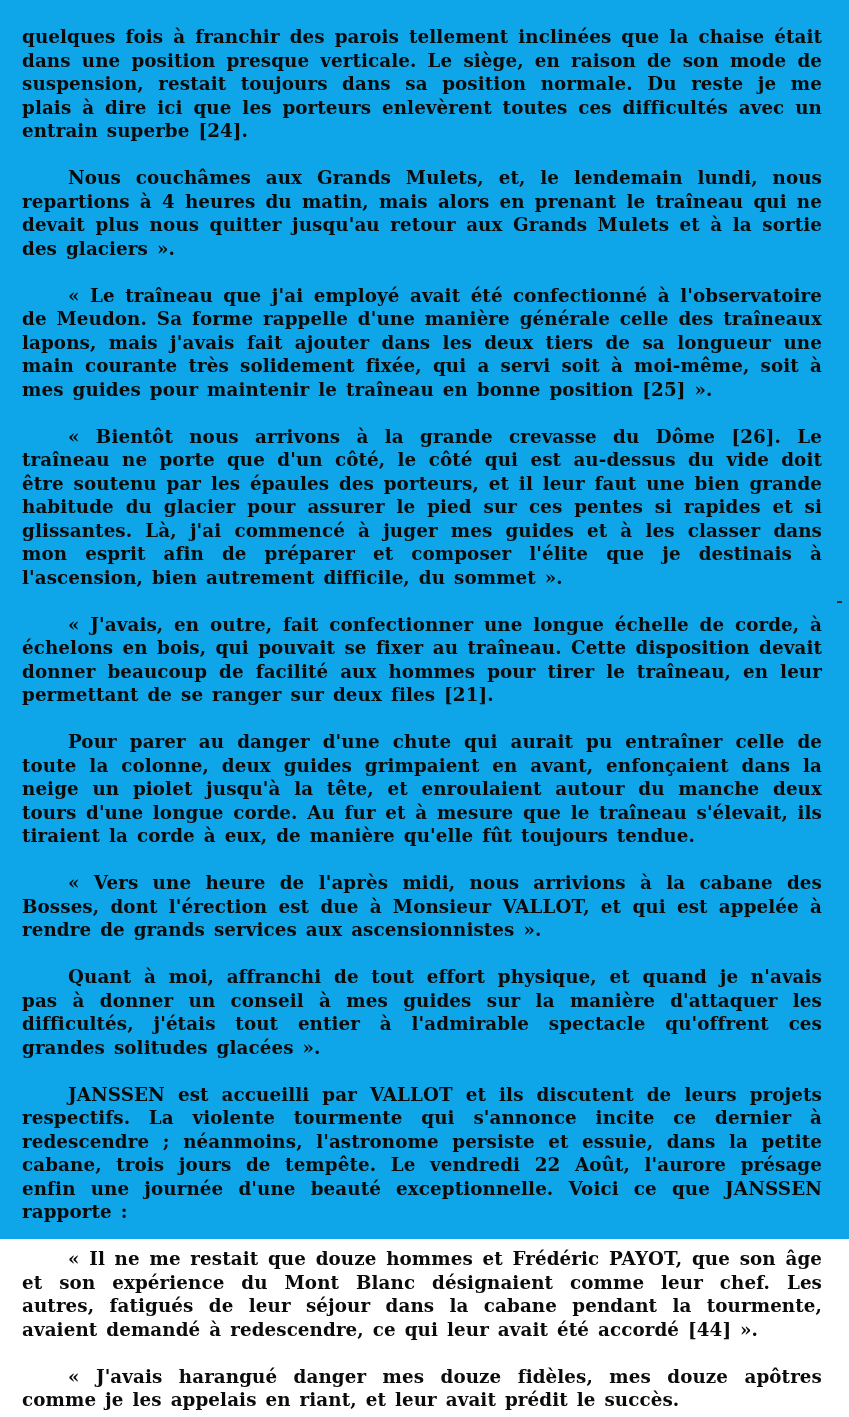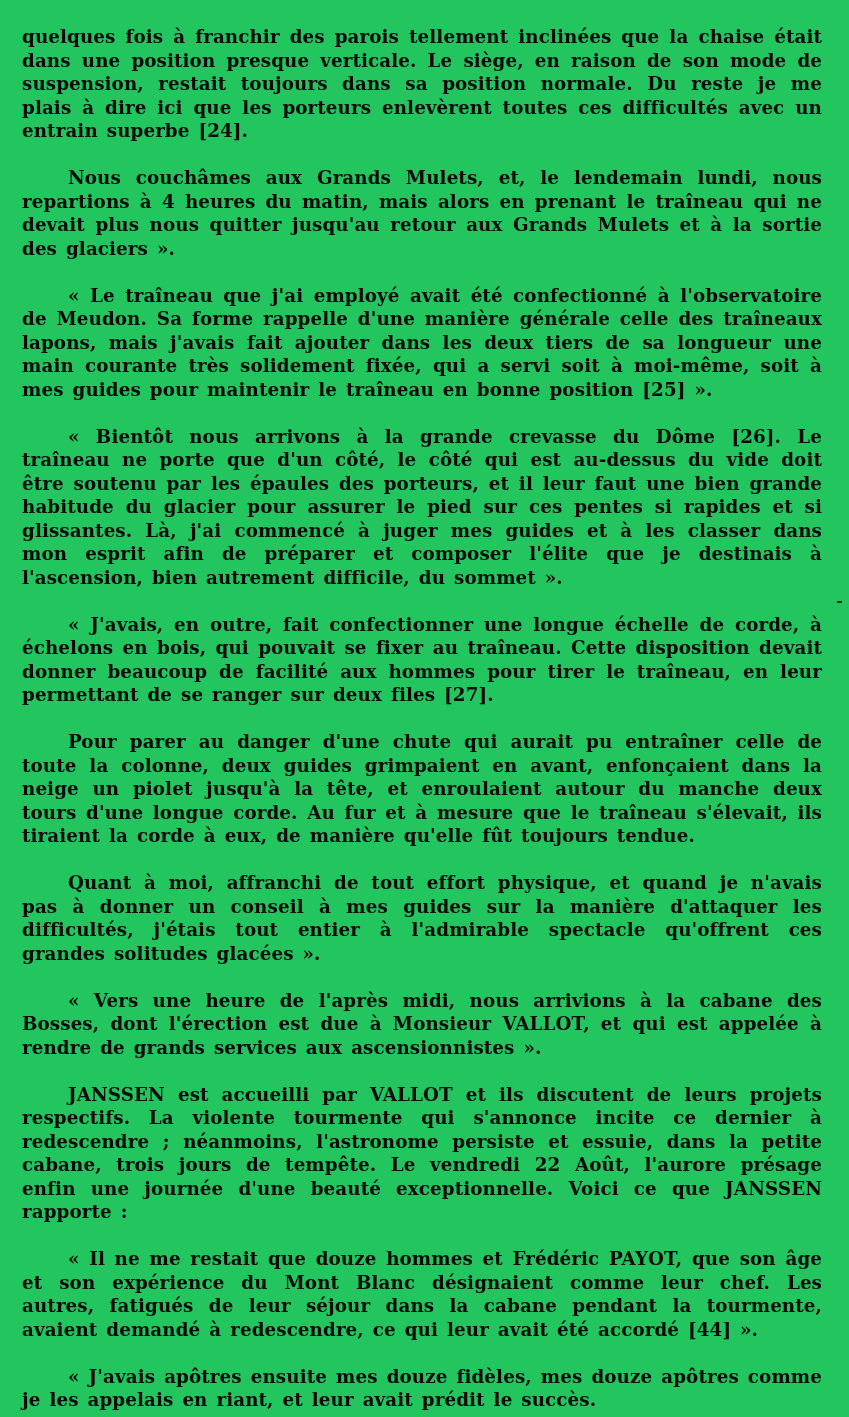--- a/index.html
+++ b/index.html
@@ -9,23 +9,23 @@
   }
   body {
     width: 849px;
     height: 1417px;
     overflow: hidden;
     position: relative;
   }
   .page {
     box-sizing: border-box;
     width: 849px;
-    height: 1417px;
+    height: 1239px;
     padding: 25px 27px 0 22px;
-    background: #22c55e;
+    background: #0ea5e9;
     position: relative;
   }
   .page p {
     font-family: "DejaVu Serif", "Liberation Serif", serif;
     font-weight: 700;
     font-size: 18.3px;
     line-height: 23.5px;
     color: #0b0b0b;
     text-align: justify;
     word-spacing: 2.5px;
@@ -46,22 +46,22 @@
   }
 </style>
 </head>
 <body>
 
 <div class="page">
   <p class="no-indent">quelques fois à franchir des parois tellement inclinées que la chaise était dans une position presque verticale. Le siège, en raison de son mode de suspension, restait toujours dans sa position normale. Du reste je me plais à dire ici que les porteurs enlevèrent toutes ces difficultés avec un entrain superbe [24].</p>
   <p class="indent">Nous couchâmes aux Grands Mulets, et, le lendemain lundi, nous repartions à 4 heures du matin, mais alors en prenant le traîneau qui ne devait plus nous quitter jusqu'au retour aux Grands Mulets et à la sortie des glaciers ».</p>
   <p class="indent">« Le traîneau que j'ai employé avait été confectionné à l'observatoire de Meudon. Sa forme rappelle d'une manière générale celle des traîneaux lapons, mais j'avais fait ajouter dans les deux tiers de sa longueur une main courante très solidement fixée, qui a servi soit à moi-même, soit à mes guides pour maintenir le traîneau en bonne position [25] ».</p>
   <p class="indent">« Bientôt nous arrivons à la grande crevasse du Dôme [26]. Le traîneau ne porte que d'un côté, le côté qui est au-dessus du vide doit être soutenu par les épaules des porteurs, et il leur faut une bien grande habitude du glacier pour assurer le pied sur ces pentes si rapides et si glissantes. Là, j'ai commencé à juger mes guides et à les classer dans mon esprit afin de préparer et composer l'élite que je destinais à l'ascension, bien autrement difficile, du sommet ».</p>
-  <p class="indent">« J'avais, en outre, fait confectionner une longue échelle de corde, à échelons en bois, qui pouvait se fixer au traîneau. Cette disposition devait donner beaucoup de facilité aux hommes pour tirer le traîneau, en leur permettant de se ranger sur deux files [27].</p>
+  <p class="indent">« J'avais, en outre, fait confectionner une longue échelle de corde, à échelons en bois, qui pouvait se fixer au traîneau. Cette disposition devait donner beaucoup de facilité aux hommes pour tirer le traîneau, en leur permettant de se ranger sur deux files [21].</p>
   <p class="indent">Pour parer au danger d'une chute qui aurait pu entraîner celle de toute la colonne, deux guides grimpaient en avant, enfonçaient dans la neige un piolet jusqu'à la tête, et enroulaient autour du manche deux tours d'une longue corde. Au fur et à mesure que le traîneau s'élevait, ils tiraient la corde à eux, de manière qu'elle fût toujours tendue.</p>
+  <p class="indent">« Vers une heure de l'après midi, nous arrivions à la cabane des Bosses, dont l'érection est due à Monsieur VALLOT, et qui est appelée à rendre de grands services aux ascensionnistes ».</p>
   <p class="indent">Quant à moi, affranchi de tout effort physique, et quand je n'avais pas à donner un conseil à mes guides sur la manière d'attaquer les difficultés, j'étais tout entier à l'admirable spectacle qu'offrent ces grandes solitudes glacées ».</p>
-  <p class="indent">« Vers une heure de l'après midi, nous arrivions à la cabane des Bosses, dont l'érection est due à Monsieur VALLOT, et qui est appelée à rendre de grands services aux ascensionnistes ».</p>
   <p class="indent">JANSSEN est accueilli par VALLOT et ils discutent de leurs projets respectifs. La violente tourmente qui s'annonce incite ce dernier à redescendre ; néanmoins, l'astronome persiste et essuie, dans la petite cabane, trois jours de tempête. Le vendredi 22 Août, l'aurore présage enfin une journée d'une beauté exceptionnelle. Voici ce que JANSSEN rapporte :</p>
   <p class="indent">« Il ne me restait que douze hommes et Frédéric PAYOT, que son âge et son expérience du Mont Blanc désignaient comme leur chef. Les autres, fatigués de leur séjour dans la cabane pendant la tourmente, avaient demandé à redescendre, ce qui leur avait été accordé [44]  ».</p>
-  <p class="indent">« J'avais apôtres ensuite mes douze fidèles, mes douze apôtres comme je les appelais en riant, et leur avait prédit le succès.</p>
+  <p class="indent">« J'avais harangué danger mes douze fidèles, mes douze apôtres comme je les appelais en riant, et leur avait prédit le succès.</p>
 
   <div class="ink-speck"></div>
 </div>
 
 </body></html>

